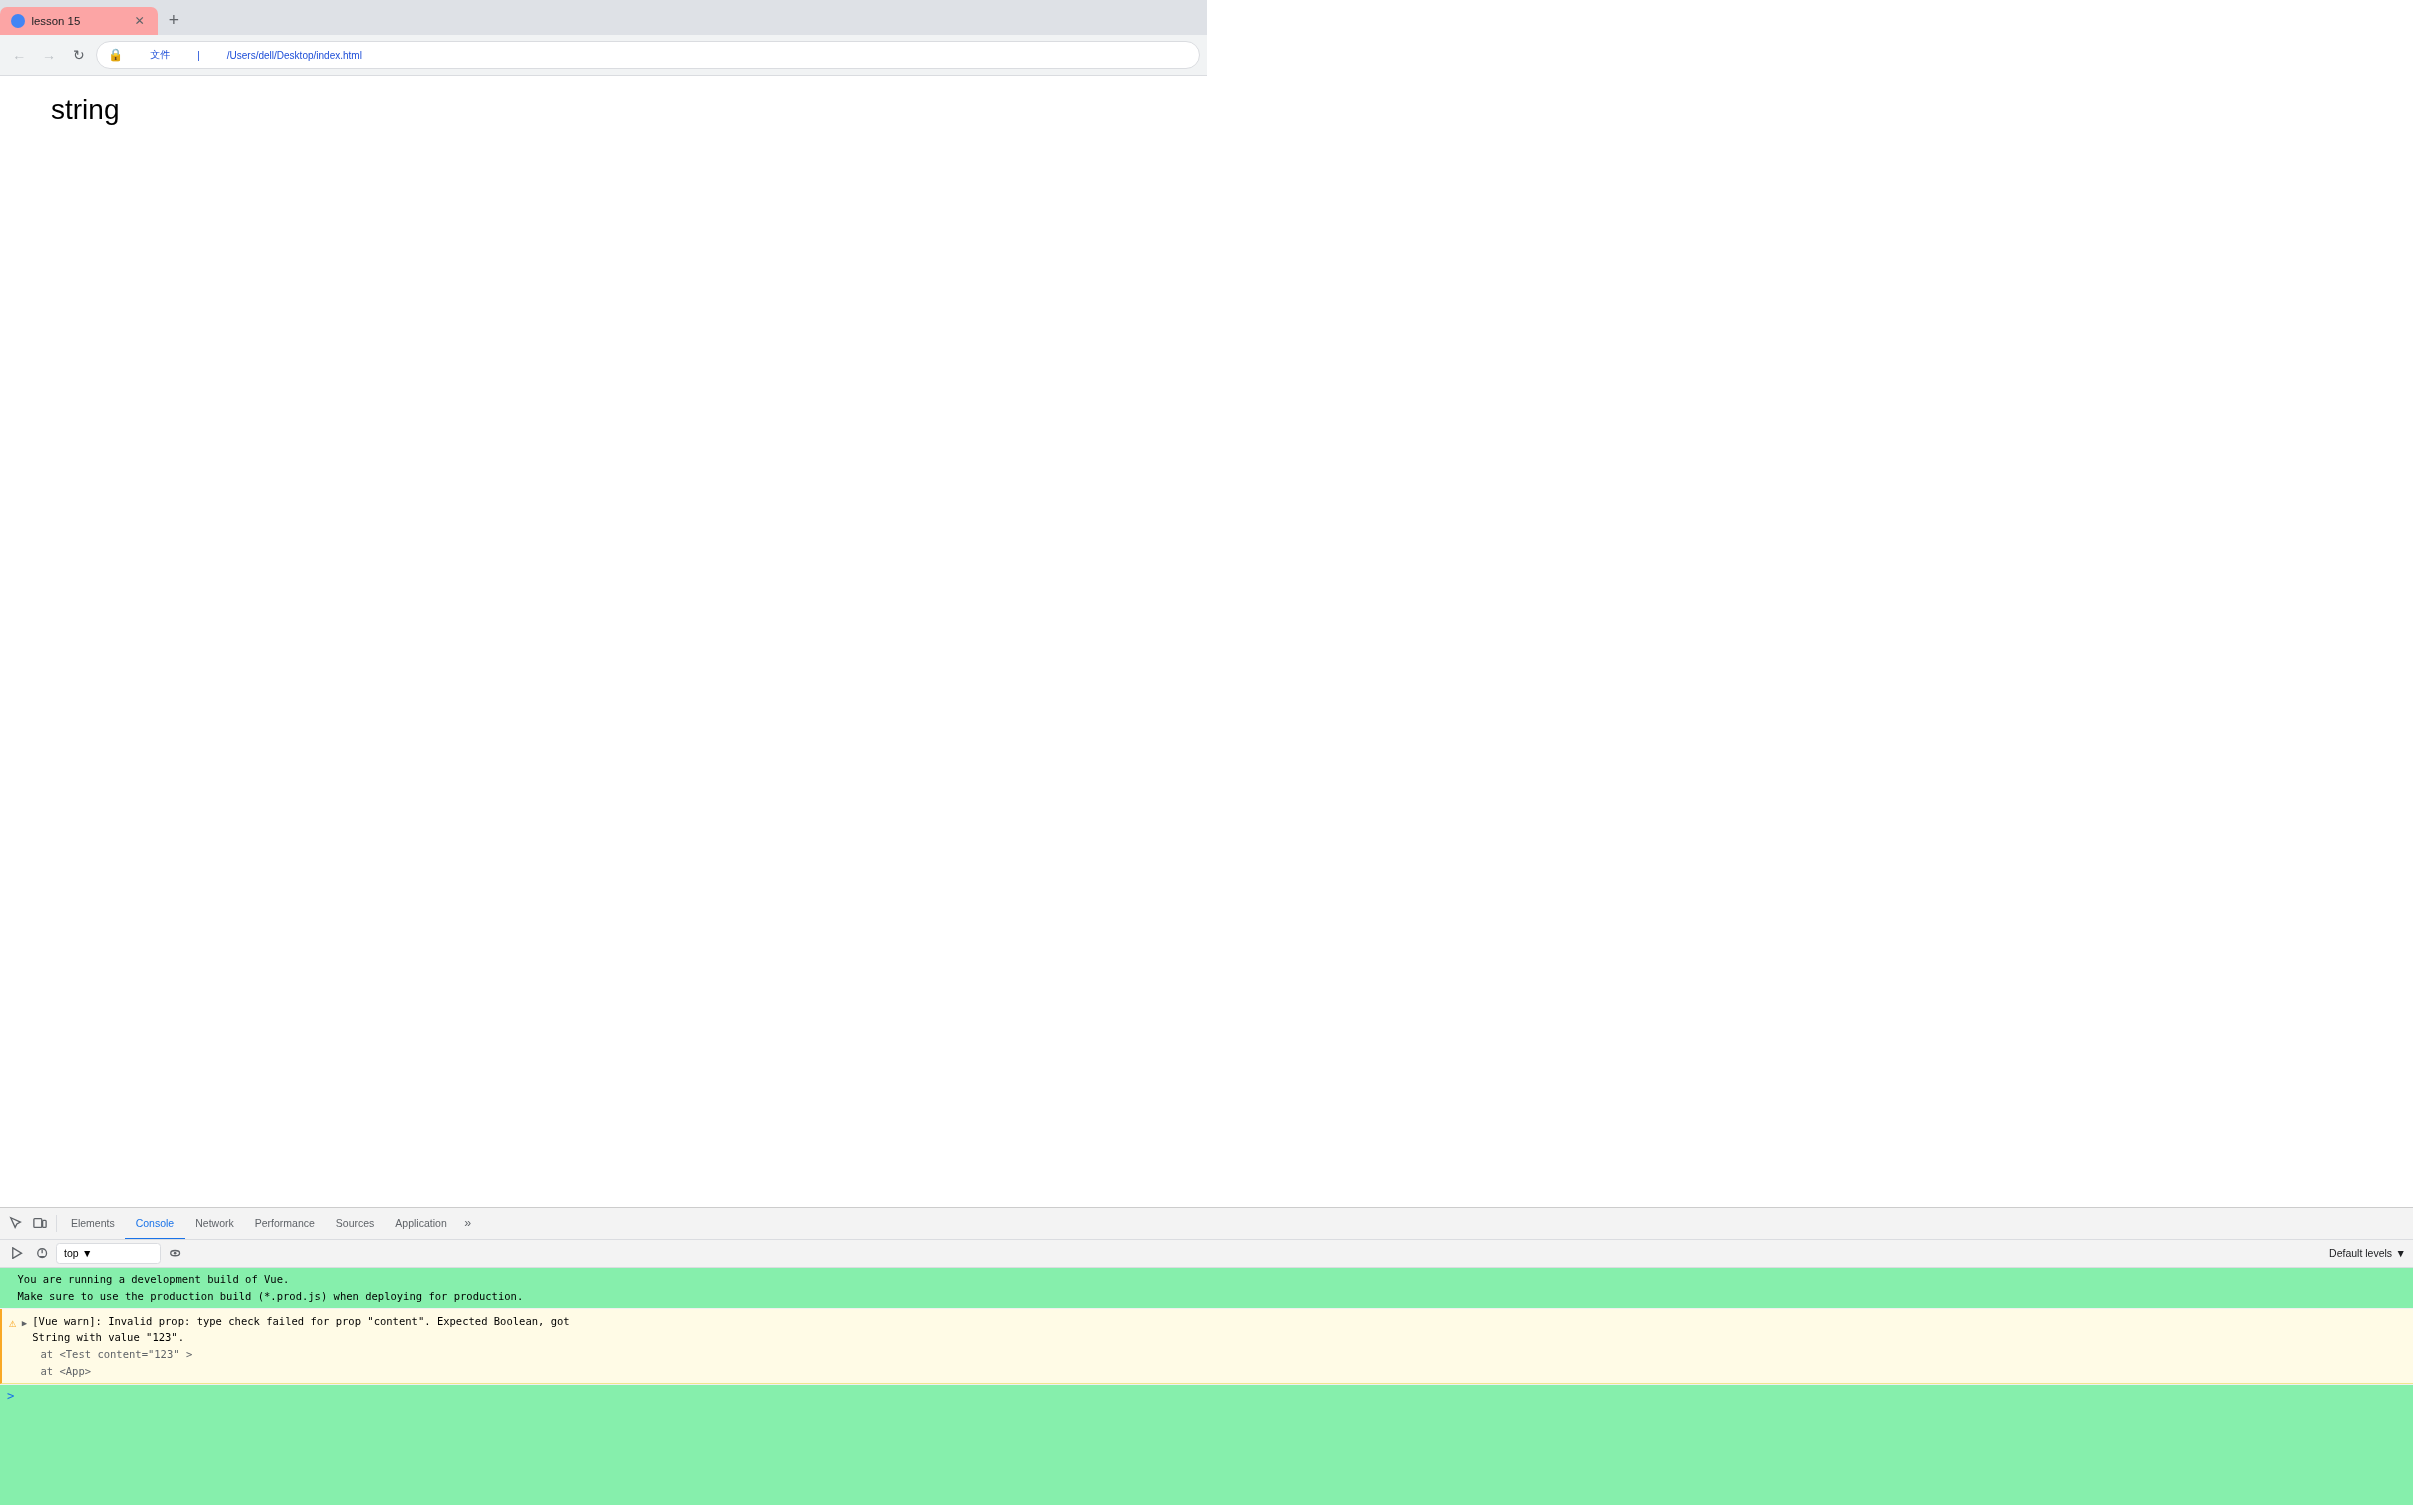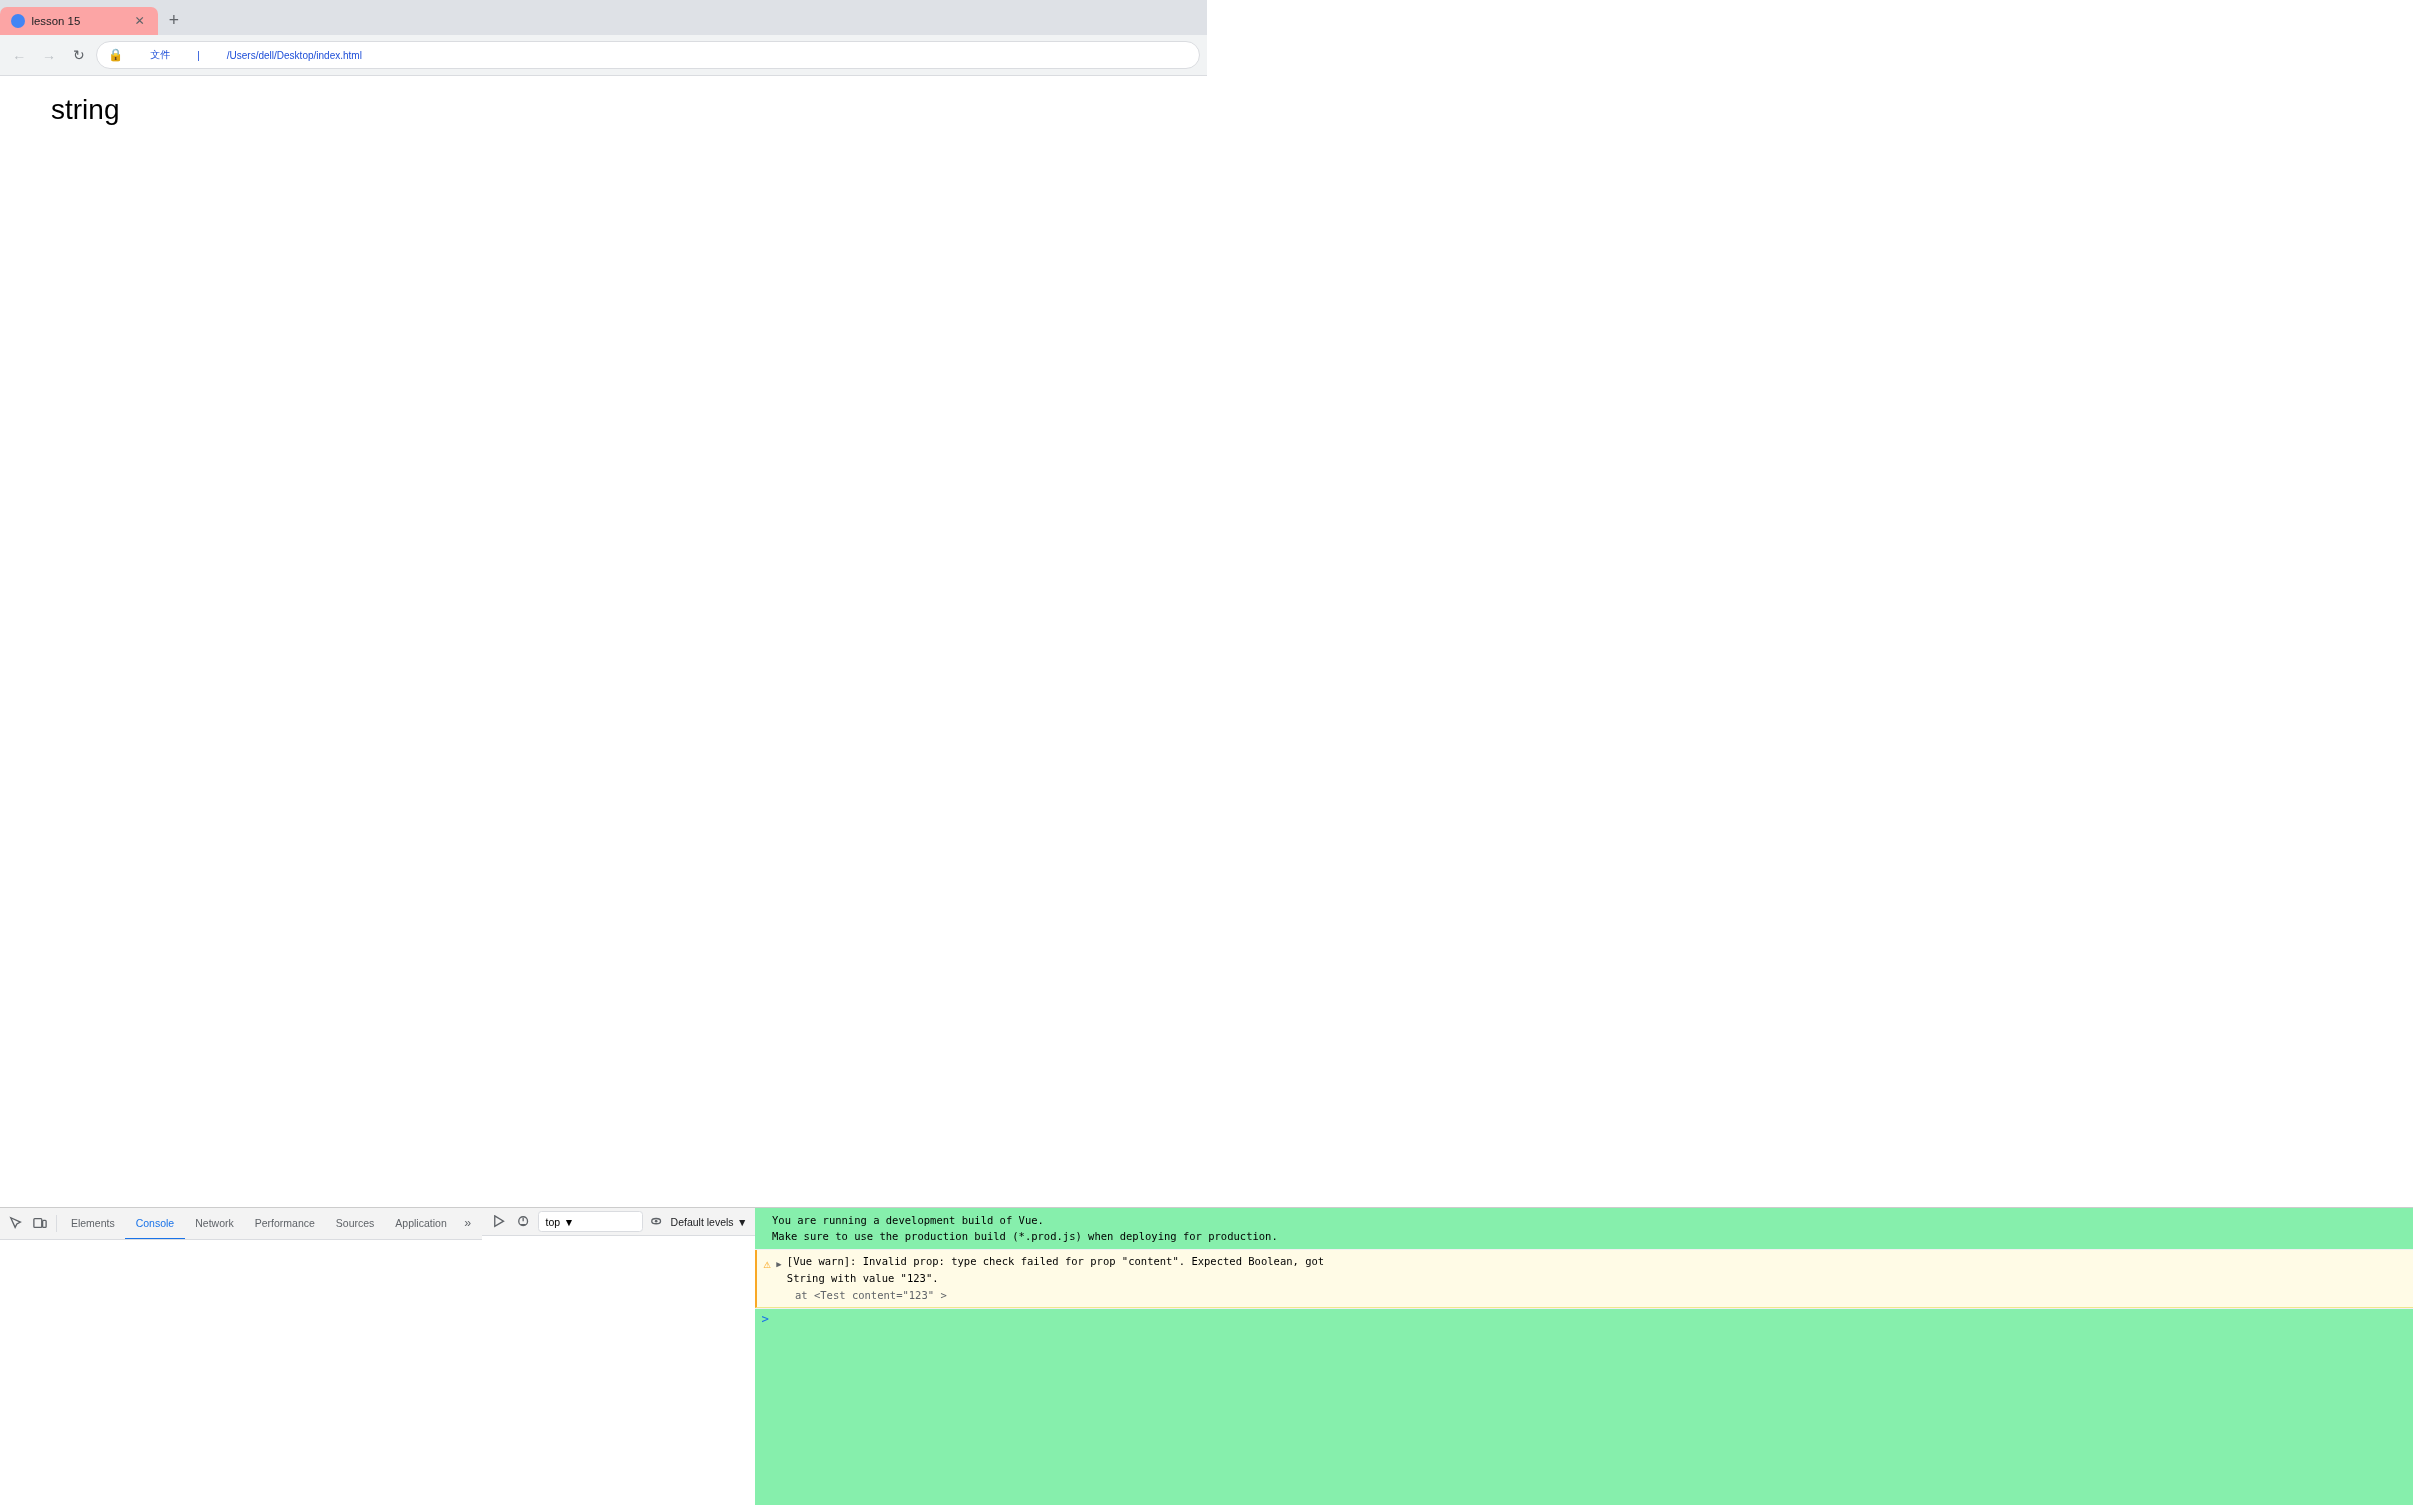--- a/index.html
+++ b/index.html
@@ -156,21 +156,21 @@
     
     .devtools {
       position: absolute;
       bottom: 0;
       left: 0;
       right: 0;
       height: 298px;
       border-top: 0.9px solid #ccc;
       background: #fff;
       display: flex;
-      flex-direction: row;
+      flex-direction: column;
       justify-content: center;
     }
 
     
     .devtools-toolbar {
       display: flex;
       align-items: center;
       border-bottom: 0.9px solid #dadce0;
       background: #f3f3f3;
       height: 31.5px;
@@ -457,20 +457,21 @@
         <span class="warn-icon">⚠</span>
         <span class="warn-expand">▶</span>
         <div class="warn-text">
           <span>[Vue warn]: Invalid prop: type check failed for prop "content". Expected Boolean, got</span>
           <br>
           <span>String with value "123".</span>
         </div>
       </div>
       <div class="console-warn-stack">
         <div>  at &lt;Test content="123" &gt;</div>
+        <div>  at &lt;App&gt;</div>
       </div>
     </div>
 
     <div class="console-prompt">
       <span class="console-prompt-icon">&gt;</span>
     </div>
   </div>
 </div>
 
 

